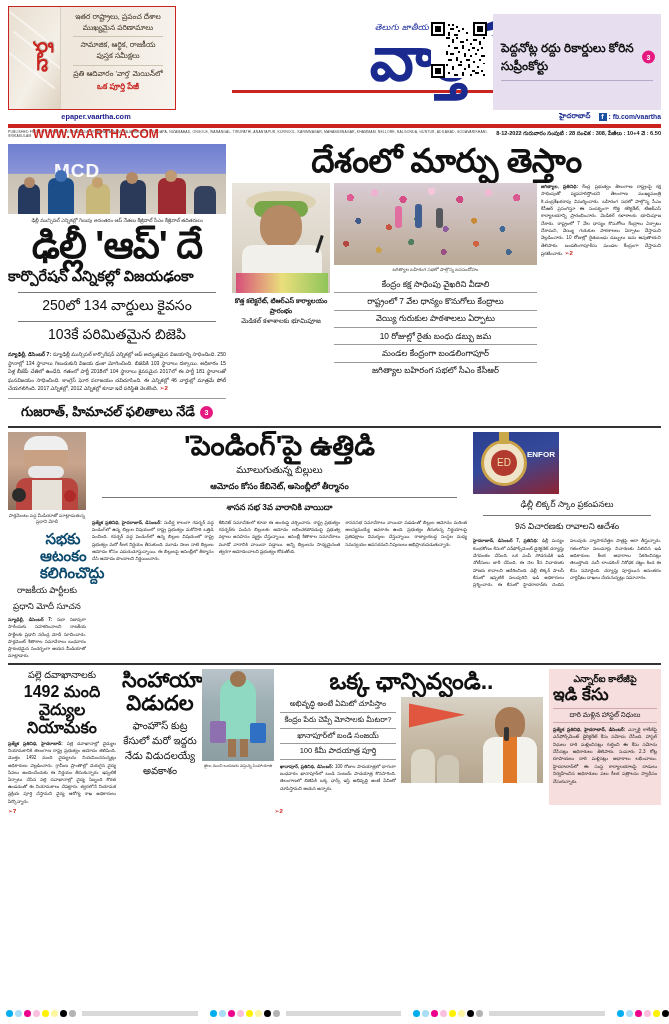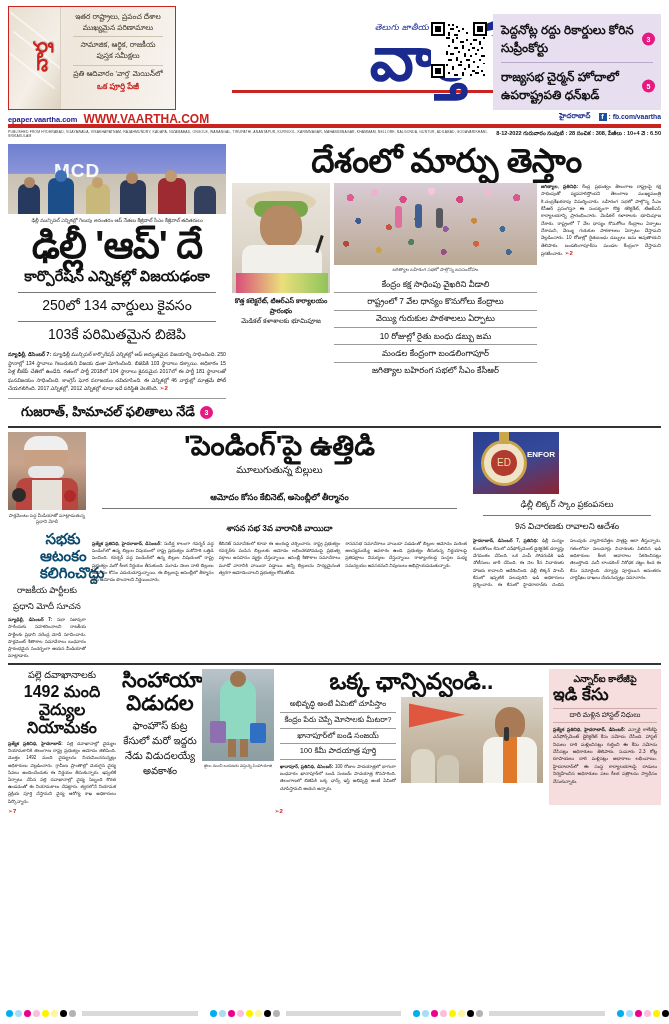--- a/index.html
+++ b/index.html
@@ -31,21 +31,21 @@
   }
   .promo-left .streak {
     position:absolute; background:rgba(255,255,255,.55); height:2px; width:60px;
     transform: rotate(38deg);
   }
   .promo-right { flex:1; padding: 5px 4px 2px 4px; text-align:center; }
   .promo-right .pline { font-size:7.4px; color:#3a2d1e; line-height:1.45; }
   .promo-right .sep { height:1px; background:#cfc4b2; margin:3px 8px; }
   .promo-right .pbold { font-size:8.2px; color:#c9241f; font-weight:bold; margin-top:2px; }
 
-  .site-line { position:absolute; left:8px; top:112px; width:176px; display:flex; gap:6px; align-items:center; }
+  .site-line { position:absolute; left:8px; top:112px; width:176px; display:flex; gap:6px; align-items:center;flex-direction:column; }
   .site-line .s1 { font-size:7.4px; color:#1a1a8c; font-weight:bold; }
   .site-line .s2 { font-size:12px; color:#c9241f; font-weight:bold; }
 
   .logo-wrap { flex:1; position:relative; text-align:center; }
   .logo-tag { font-size:8.5px; color:#1a2a9c; font-style:italic; margin-top:16px; letter-spacing:.3px;}
   .logo-main {
     font-size:62px; color:#1b2a8f; font-weight:bold; line-height:.94;
     letter-spacing:-2px; margin-top:-4px;
   }
   .bird {
@@ -88,21 +88,21 @@
   .photo {
     background:#cfd6dd; position:relative; overflow:hidden;
   }
   .ph-aap { height:70px; background: linear-gradient(180deg,#6f7fd0 0%, #8b95d8 42%, #c9c2b4 43%, #d6cfc2 100%); }
   .ph-aap .mcd { position:absolute; left:46px; top:16px; font-size:19px; font-weight:bold; color:#fff; letter-spacing:1px; opacity:.95; }
   .figs { position:absolute; bottom:0; left:0; right:0; height:44px; }
   .fig { position:absolute; bottom:0; border-radius:7px 7px 0 0; }
   .cap { font-size:5px; color:#333; text-align:center; margin:3px 0 2px; line-height:1.3; }
 
   .h-aap { font-size:38px; font-weight:bold; color:#111; text-align:center; line-height:1.05; letter-spacing:-1px; margin-top:2px;}
-  .h-aap-sub { font-size:14.5px; font-weight:bold; color:#111; text-align:center; margin-top:3px; }
+  .h-aap-sub { font-size:14.5px; font-weight:bold; color:#111; text-align:left; margin-top:3px; }
   .subrule { height:1px; background:#777; margin:4px 10px; }
   .h-num { font-size:14px; color:#111; text-align:center; }
   .body-txt { font-size:5.2px; color:#222; text-align:justify; line-height:1.62; margin-top:4px; }
   .body-txt .lead-in { font-weight:bold; color:#111; }
   .jump { color:#c9241f; font-weight:bold; font-size:6px; }
   .gujarat-bar { display:flex; align-items:center; justify-content:center; gap:5px; margin-top:5px; }
   .gujarat-bar .gt { font-size:13px; font-weight:bold; color:#111; }
 
   .lead-right { flex:1; }
   .h-desam { font-size:33px; font-weight:bold; color:#111; text-align:center; line-height:1; letter-spacing:-.5px; }
@@ -123,21 +123,21 @@
   
   .sec2 { display:flex; gap:6px; margin-top:4px; }
   .c-modi { width:78px; }
   .ph-modi { height:78px; background: linear-gradient(180deg,#b99f8c 0%, #caa48d 40%, #8d6f5c 100%); position:relative; }
   .modi-cap { font-size:4.6px; color:#333; text-align:center; margin-top:3px; line-height:1.4; }
   .h-sabha { font-size:15px; font-weight:bold; color:#0c4a6e; text-align:center; line-height:1.15; margin-top:4px;margin-left:32px; }
   .h-sabha-sub { font-size:8.6px; color:#111; text-align:center; line-height:1.5; margin-top:3px; }
   .c-pending { flex:1; }
   .h-pending { font-size:28px; font-weight:bold; color:#111; text-align:center; line-height:1; }
   .pend-sub { font-size:9.6px; color:#111; text-align:center; line-height:1.55; margin-top:3px; }
-  .pend-sub-b { font-size:8.4px; font-weight:bold; color:#111; text-align:center; margin-top:14px;}
+  .pend-sub-b { font-size:8.4px; font-weight:bold; color:#111; text-align:center; margin-top:3px;}
   .pend-cols { display:flex; gap:5px; margin-top:5px; }
   .pend-cols > div { flex:1; font-size:4.5px; color:#222; text-align:justify; line-height:1.62; }
   .c-ed { width:188px; }
   .ed-top { display:flex; gap:4px; }
   .ph-ed { width:86px; height:62px; background: linear-gradient(160deg,#2a3f8f 0%, #34499a 45%, #8e2330 100%); position:relative; }
   .h-ed { flex:1; font-size:17px; font-weight:bold; color:#111; text-align:center; line-height:1.08; }
   .ed-sub { font-size:8.6px; color:#111; text-align:center; margin-top:4px; line-height:1.55; }
   .ed-body { font-size:4.5px; color:#222; text-align:justify; line-height:1.62; margin-top:4px; column-count:2; column-gap:6px; }
 
   
@@ -290,24 +290,20 @@
         </g>
       </svg>
     </div>
 
     <div class="flash-box">
       <div class="flash-item">
         <div class="ftext">పెద్దనోట్ల రద్దు రికార్డులు కోరిన సుప్రీంకోర్టు</div>
         <div class="pg-badge">3</div>
       </div>
       <div class="flash-sep"></div>
-      <div class="flash-item">
-        <div class="ftext">రాజ్యసభ చైర్మన్ హోదాలో ఉపరాష్ట్రపతి ధన్‌ఖడ్</div>
-        <div class="pg-badge">5</div>
-      </div>
     </div>
 
     <div class="flash-foot">
       <span class="city">హైదరాబాద్</span>
       <span class="fb">
         <span class="fb-ic">f</span>
         <span>: fb.com/vaartha</span>
       </span>
     </div>
   </div>

